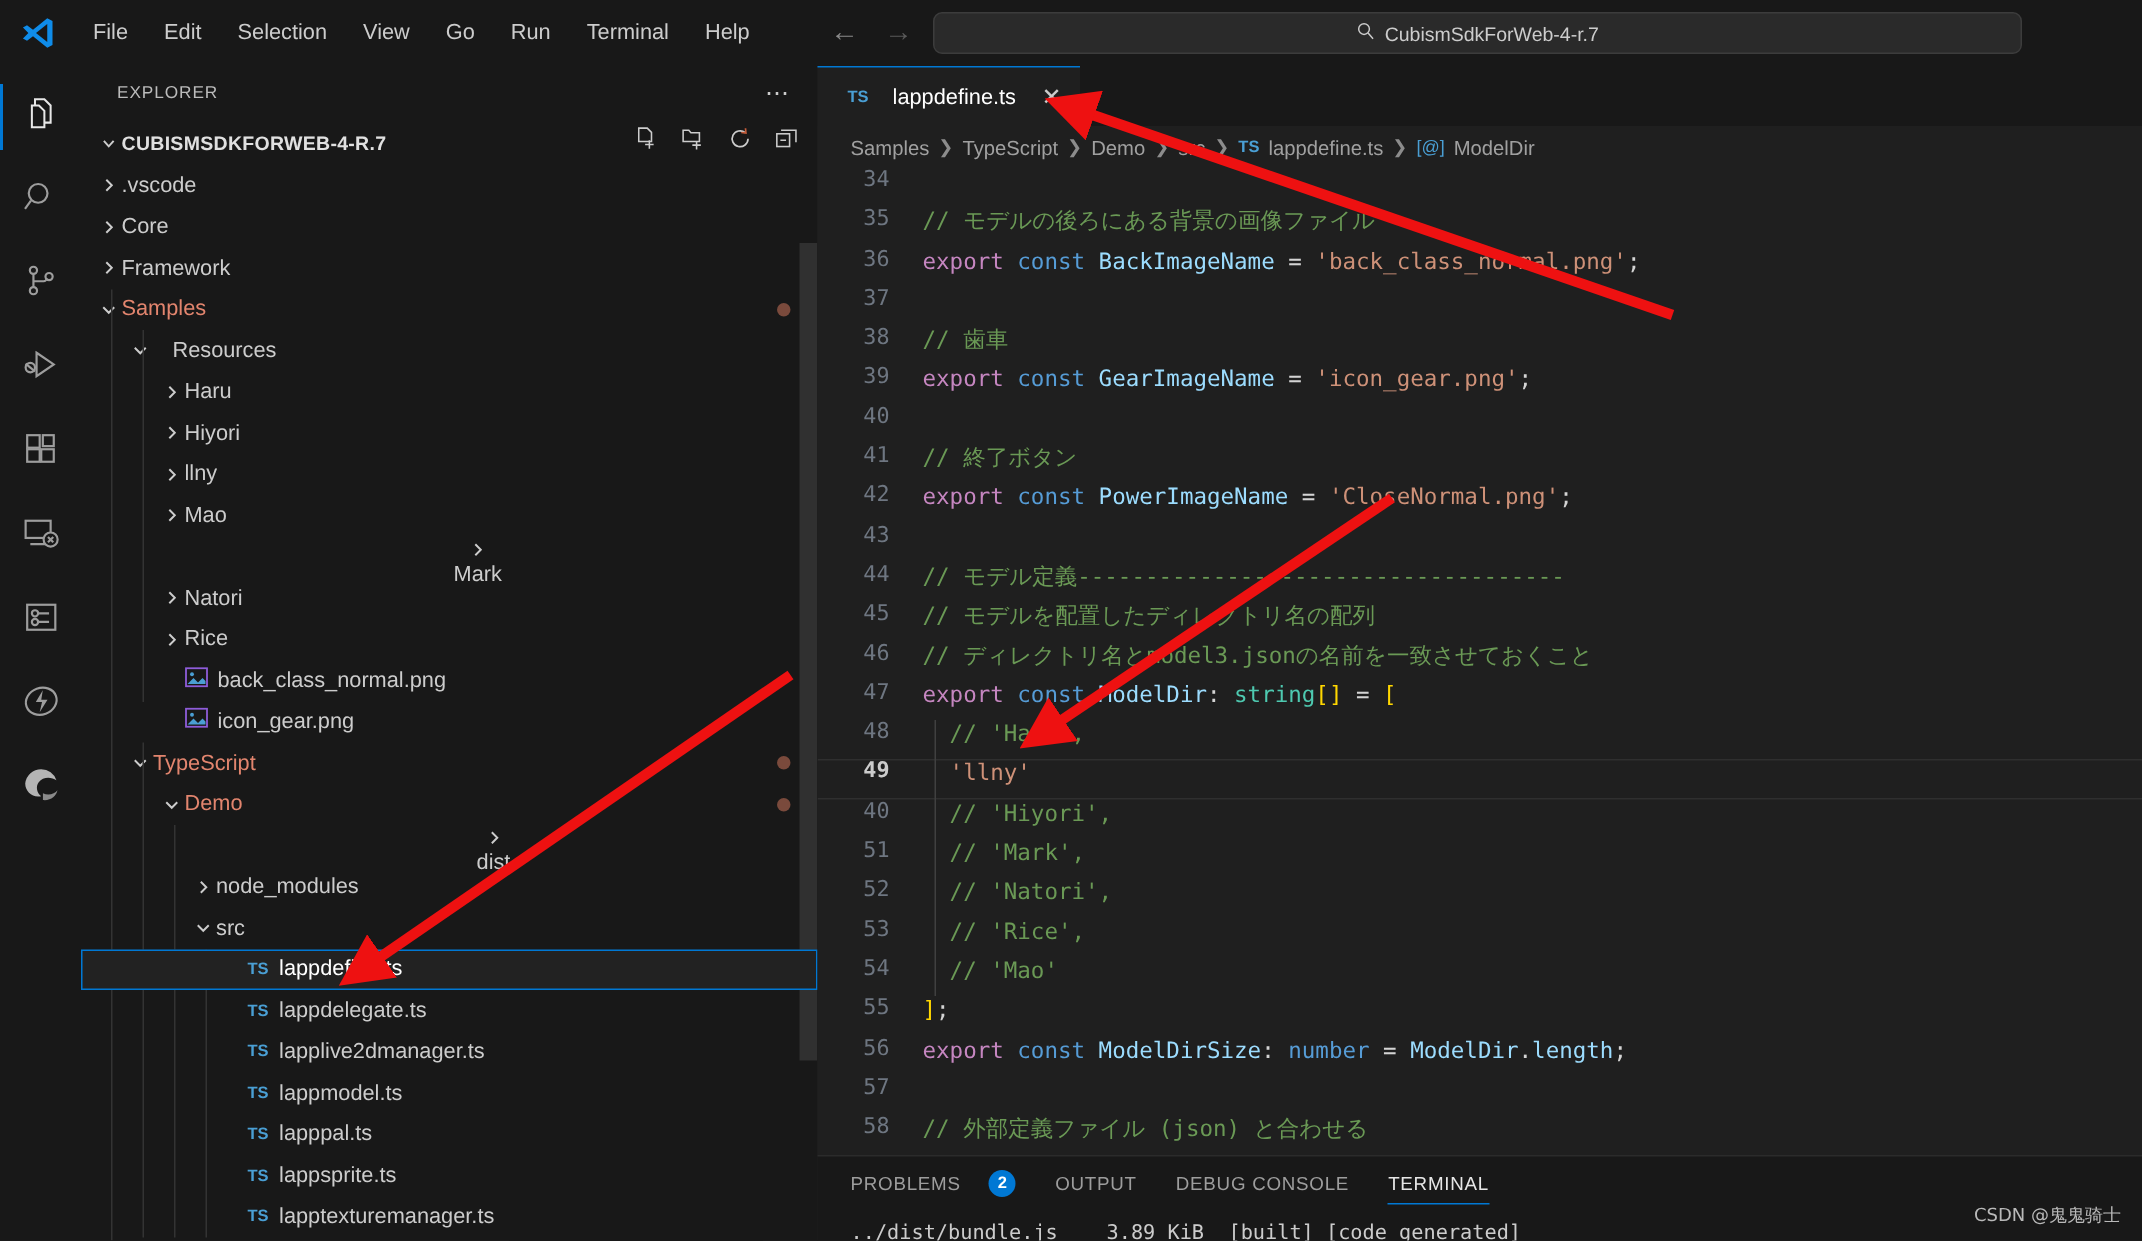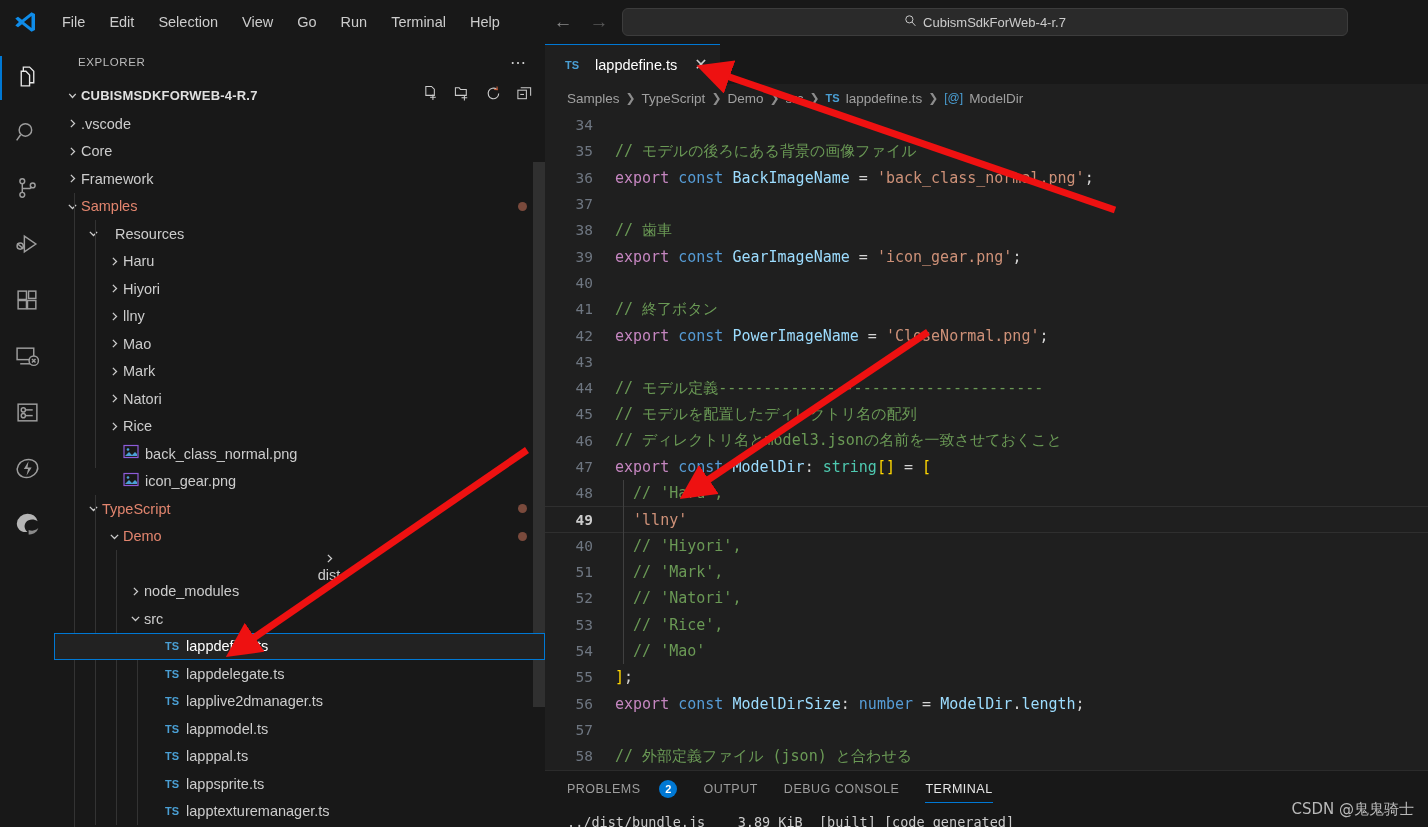--- a/index.html
+++ b/index.html
@@ -118,21 +118,21 @@
     height: 28px; display: flex; align-items: center; padding-left: 22px; gap: 6px;
     color: #a0a0a0; font-size: 13.5px; background: #1f1f1f;
   }
   .bc-sep { color: #8c8c8c; font-size: 12px; }
   .bc-symbol { color: #4a9fd4; font-size: 12px; }
 
   .code {
     position: relative; height: 658px; background: #1f1f1f; overflow: hidden;
     font-family: "DejaVu Sans Mono", monospace; font-size: 15px;
   }
-  .cline { height: 26.3px; display: flex; align-items: center; position: relative; }
+  .cline { height: 26.3px; display: flex; position: relative; }
   .cline.current::before {
     content: ""; position: absolute; left: 0; right: 0; top: 0; border-top: 1px solid #2f2f2f;
   }
   .cline.current::after {
     content: ""; position: absolute; left: 0; right: 0; bottom: 0; border-bottom: 1px solid #2f2f2f;
   }
   .lnum {
     width: 70px; text-align: right; padding-right: 22px; color: #6e7681;
     font-size: 14.5px; flex: none; user-select: none;
   }
@@ -172,21 +172,21 @@
     display: inline-flex; align-items: center; justify-content: center; padding: 0 5px;
   }
   .terminal-line {
     position: absolute; left: 22px; bottom: -3px;
     font-family: "DejaVu Sans Mono", monospace; font-size: 13.5px; color: #cccccc;
     white-space: pre;
   }
 
   .watermark {
     position: absolute; right: 14px; bottom: 8px; color: #b9b9b9;
-    font-size: 15px; font-family: "DejaVu Sans", sans-serif;
+    font-size: 12px; font-family: "DejaVu Sans", sans-serif;
   }
 
   
   .arrows { position: absolute; left: 0; top: 0; width: 1428px; height: 827px; pointer-events: none; z-index: 50; }
 </style>
 </head>
 <body>
 
 <div class="app">
 
@@ -410,21 +410,21 @@
           <span class="tlabel">llny</span>
         </div>
         <div class="trow" style="padding-left: 52px;">
           <span class="chev">
             <svg width="13" height="13" viewBox="0 0 16 16">
               <polyline points="6,3.5 10.5,8 6,12.5"></polyline>
             </svg>
           </span>
           <span class="tlabel">Mao</span>
         </div>
-        <div class="trow" style="padding-left: 52px;">
+        <div class="trow" style="padding-left: 52px; flex-direction: column;">
           <span class="chev">
             <svg width="13" height="13" viewBox="0 0 16 16">
               <polyline points="6,3.5 10.5,8 6,12.5"></polyline>
             </svg>
           </span>
           <span class="tlabel">Mark</span>
         </div>
         <div class="trow" style="padding-left: 52px;">
           <span class="chev">
             <svg width="13" height="13" viewBox="0 0 16 16">

